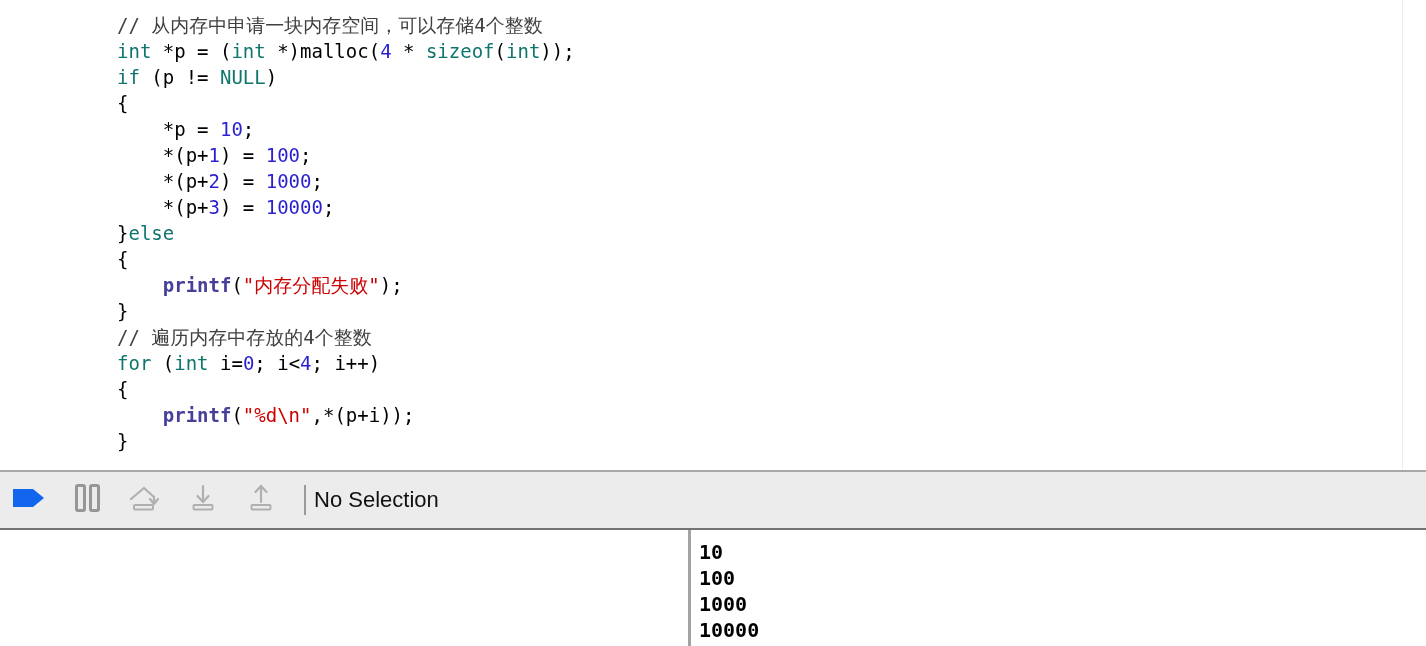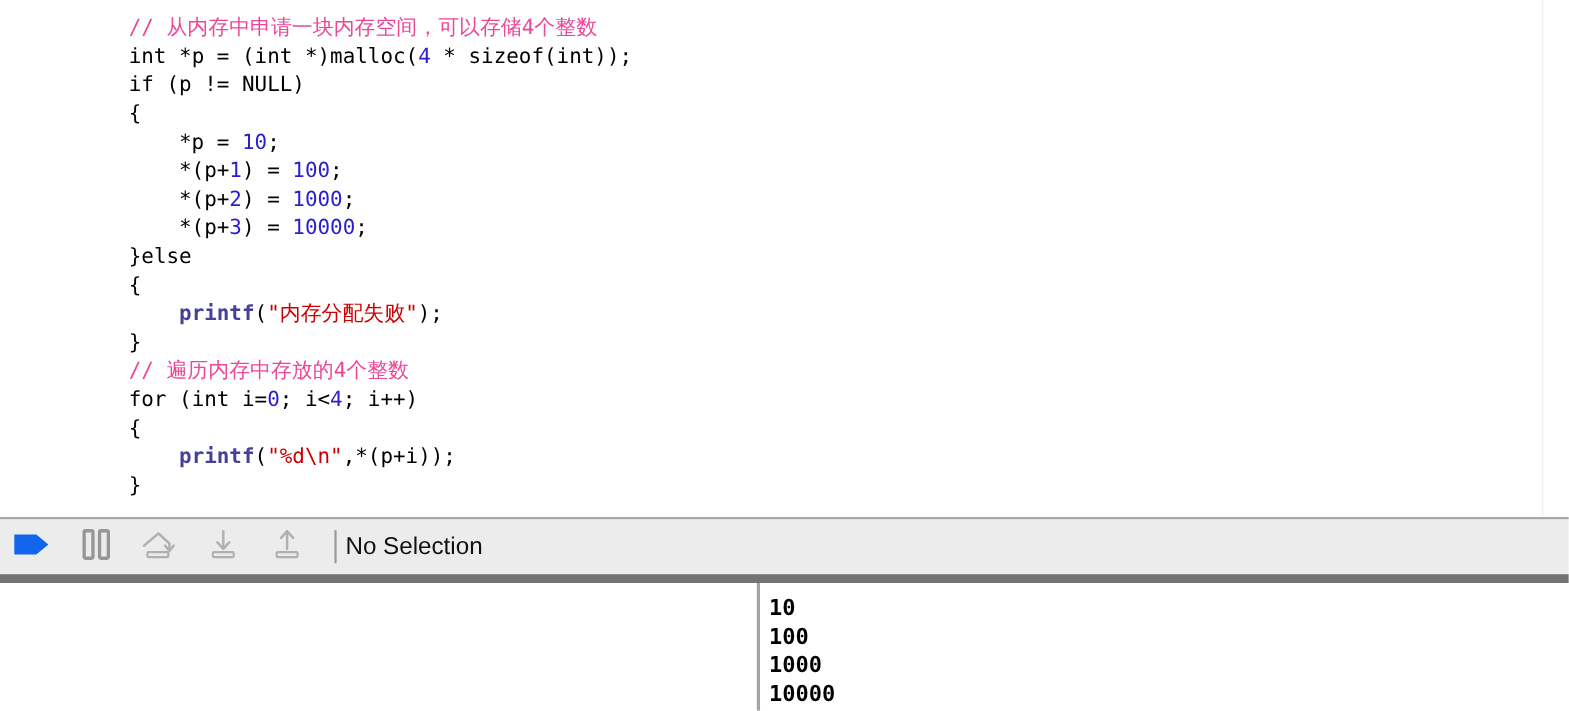--- a/index.html
+++ b/index.html
@@ -35,36 +35,36 @@
     left: 117px;
     top: 12px;
     font-family: "DejaVu Sans Mono", "Liberation Mono", monospace;
     font-size: 19px;
     line-height: 26px;
     white-space: pre;
     color: #000000;
     letter-spacing: 0px;
   }
   .codeline { height: 26px; }
-  .tok-comment { color: #ec4899; }
-  .tok-kw      { color: #000000; }
+  .tok-comment { color: #404040; }
+  .tok-kw      { color: #0f766e; }
   .tok-num     { color: #2a1fd0; }
   .tok-str     { color: #cc0000; }
   .tok-fn      { color: #46409a; font-weight: bold; }
   .tok-plain   { color: #000000; }
 
   
   #debug-bar {
     position: absolute;
     left: 0; top: 470px;
     width: 1426px;
     height: 60px;
     background: #ececec;
     border-top: 2px solid #a8a8a8;
-    border-bottom: 8px solid #737373;
+    border-bottom: 2px solid #737373;
     box-sizing: border-box;
     display: flex;
     align-items: center;
   }
   .dbg-btn {
     width: 58px;
     height: 56px;
     display: flex;
     align-items: center;
     justify-content: center;

